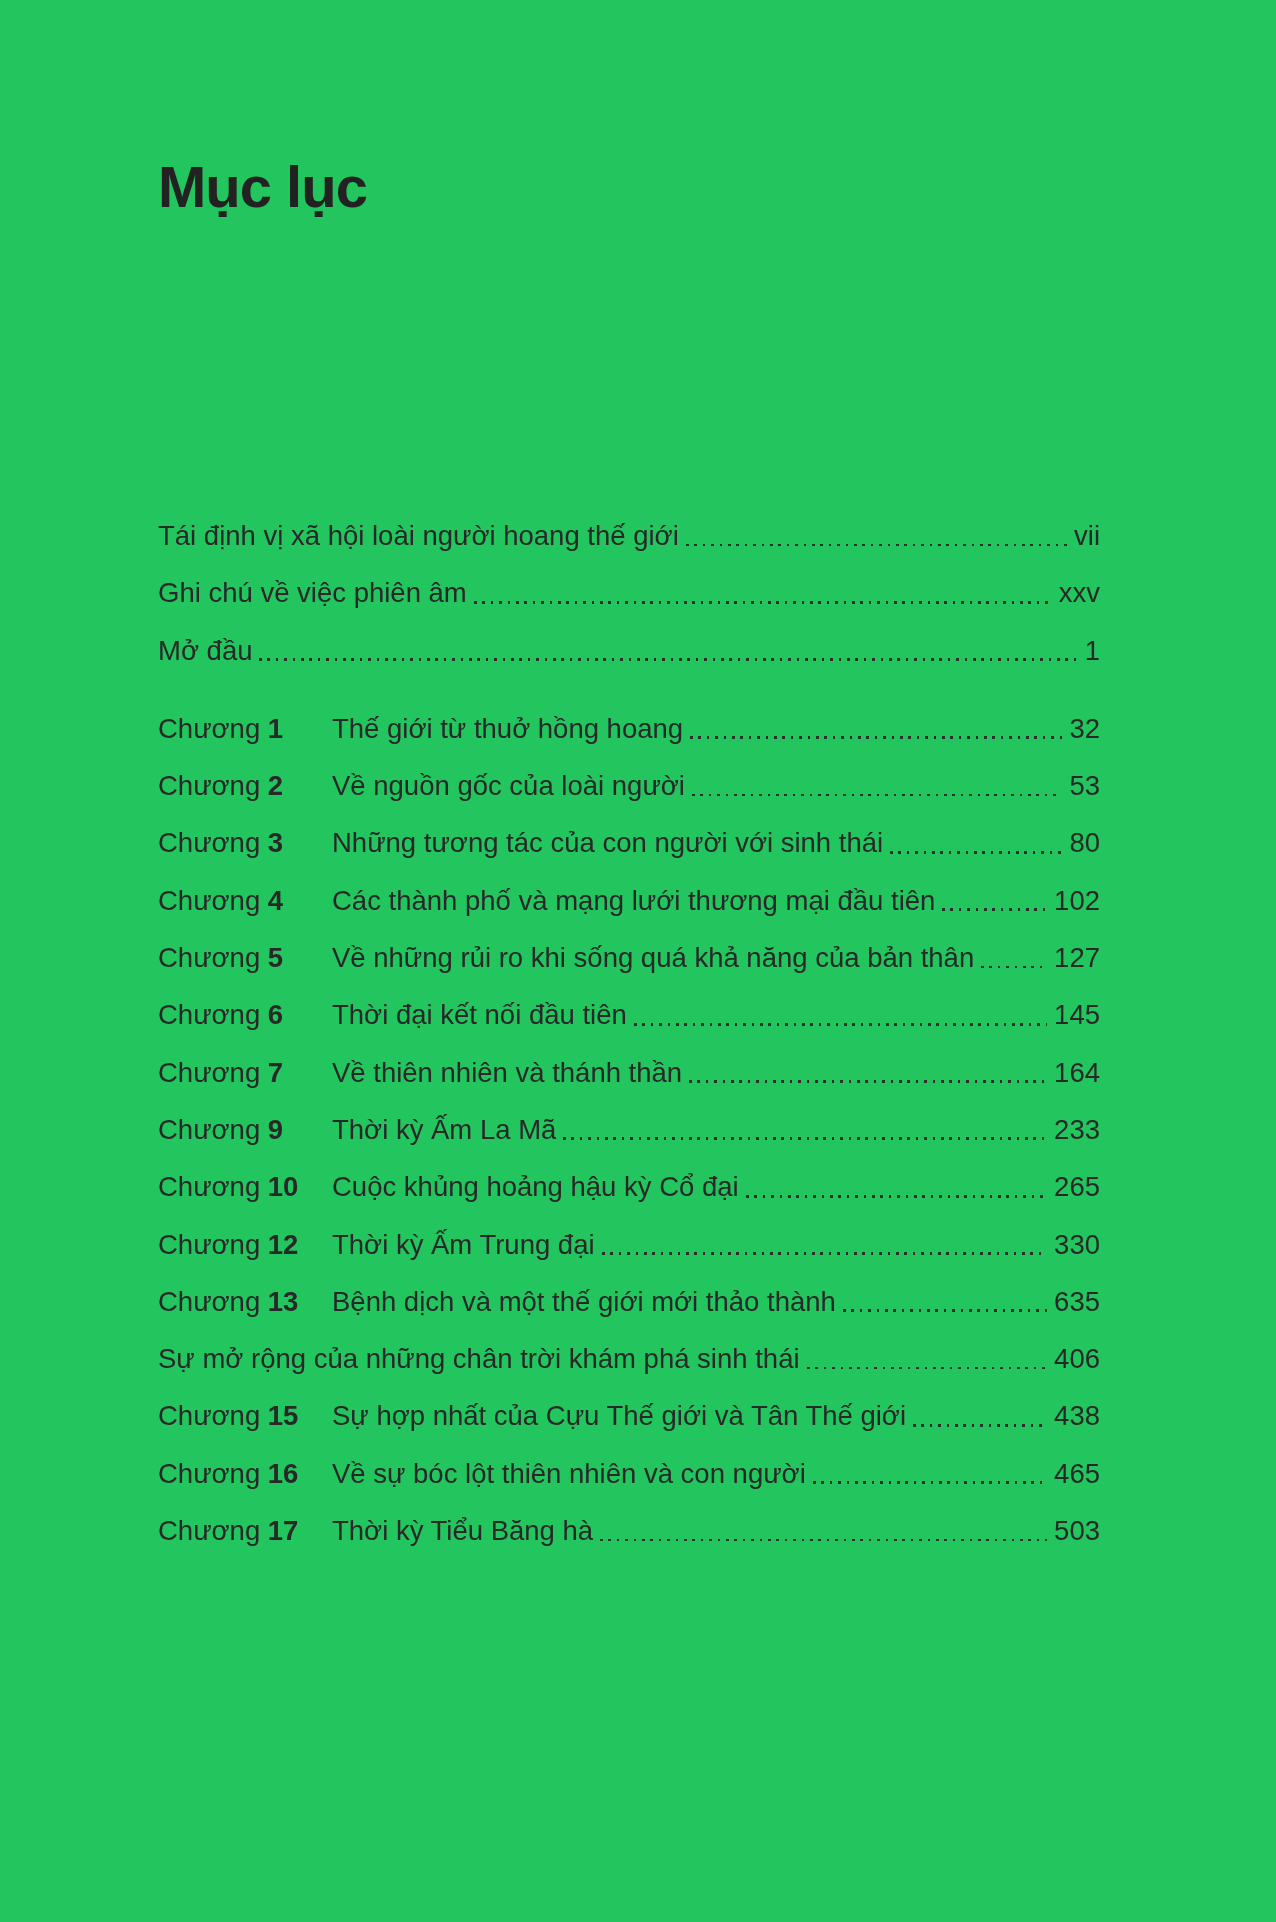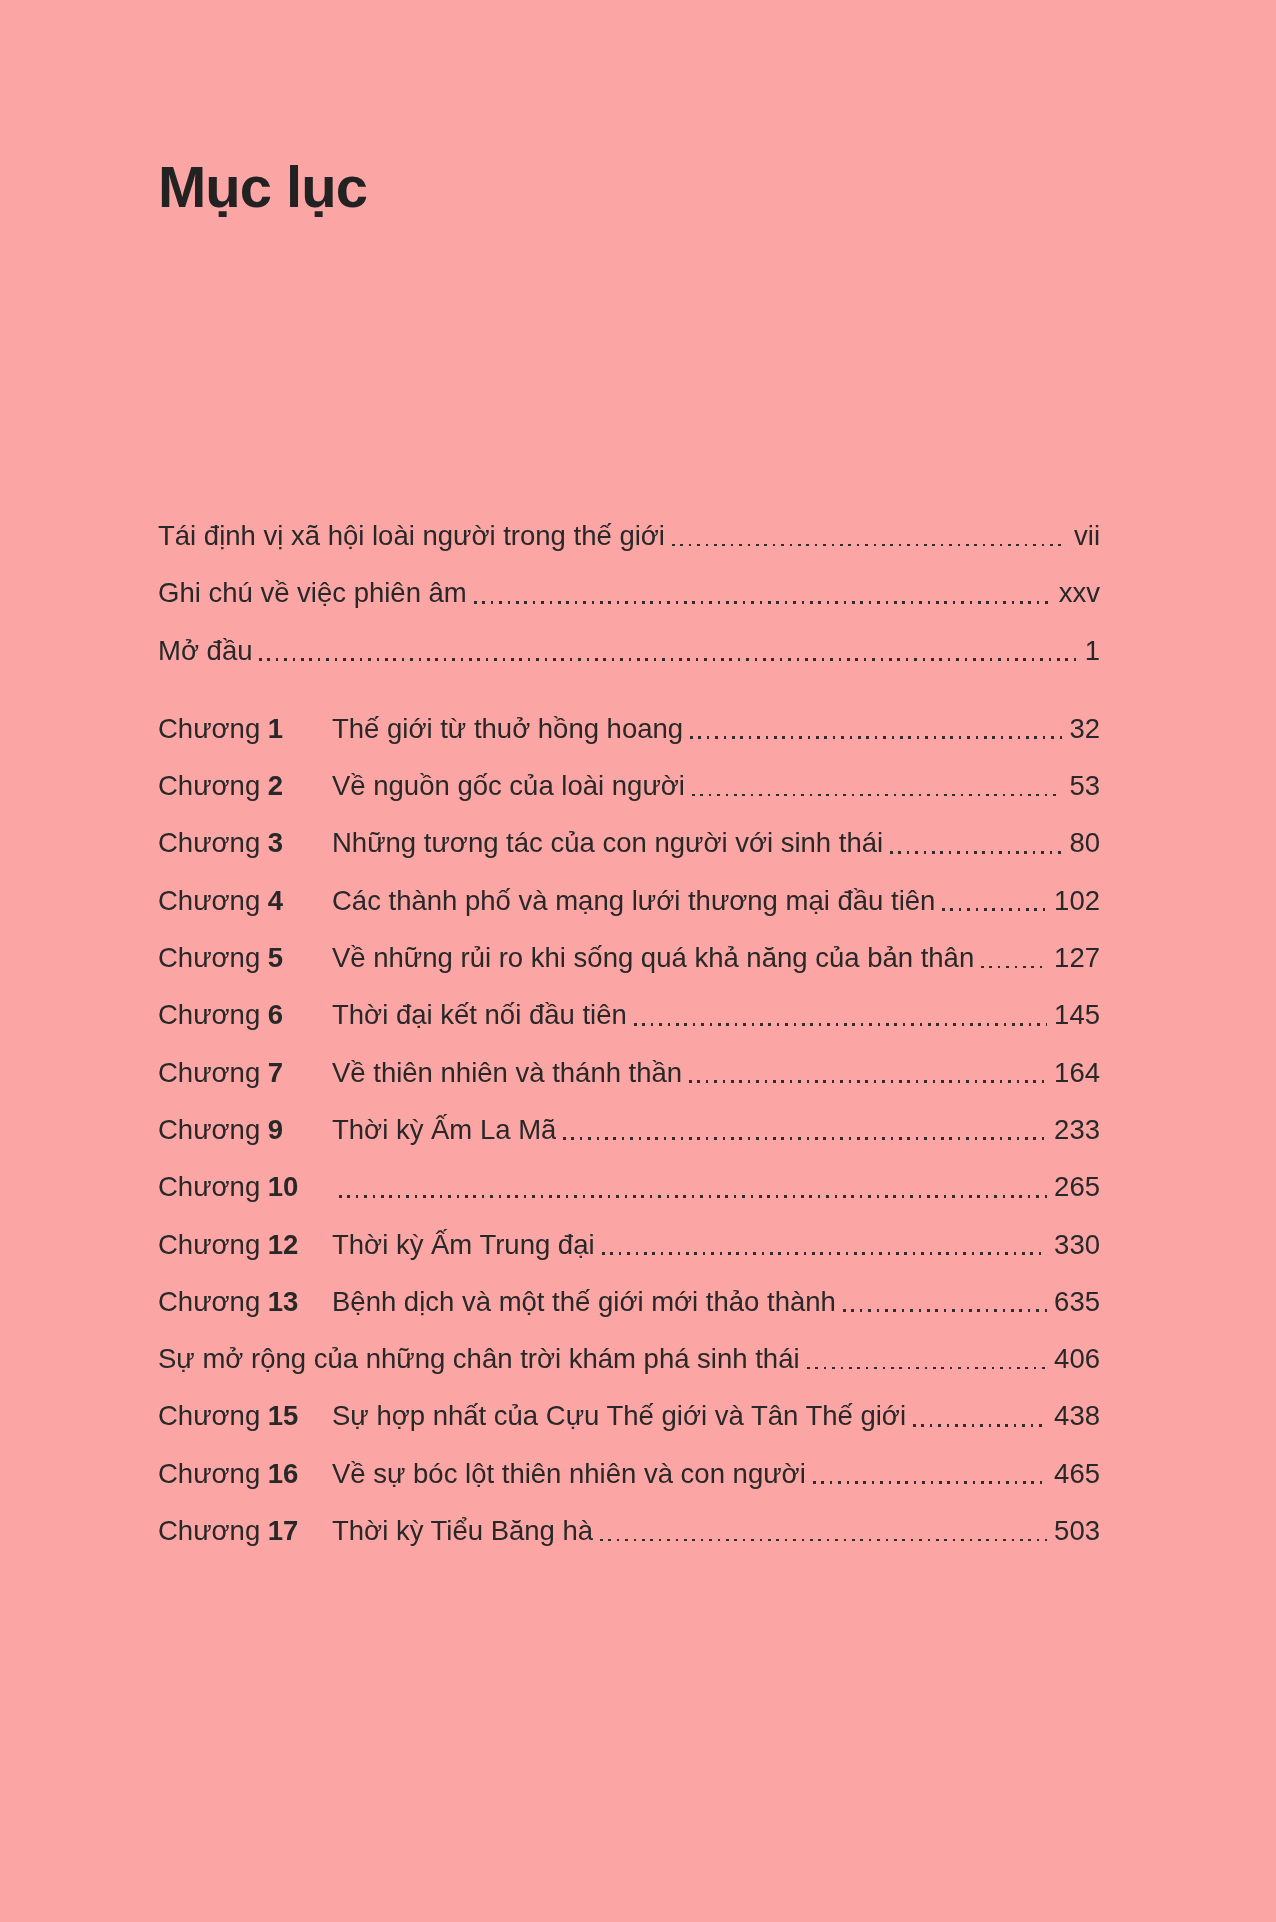--- a/index.html
+++ b/index.html
@@ -4,21 +4,21 @@
 <style>
   html, body {
     margin: 0;
     padding: 0;
     background: #ffffff;
   }
   .page {
     position: relative;
     width: 1276px;
     height: 1922px;
-    background: #fca5a5;
+    background: #22c55e;
     box-sizing: border-box;
     padding: 0 176px 0 158px;
     overflow: hidden;
     font-family: "Liberation Sans", "DejaVu Sans", sans-serif;
     color: #282828;
   }
   .page-title {
     margin: 0;
     padding-top: 158px;
     height: 60px;
@@ -83,21 +83,21 @@
     overflow: hidden;
   }
 </style>
 </head>
 <body>
 
 <div class="page">
   <h1 class="page-title">Mục lục</h1>
   <div class="front-list" id="front-list">
       <div class="toc-row">
-        <span class="entry-label">Tái định vị xã hội loài người trong thế giới</span>
+        <span class="entry-label">Tái định vị xã hội loài người hoang thế giới</span>
         <span class="leader"></span>
         <span class="pg">vii</span>
       </div>
       <div class="toc-row">
         <span class="entry-label">Ghi chú về việc phiên âm</span>
         <span class="leader"></span>
         <span class="pg">xxv</span>
       </div>
       <div class="toc-row">
         <span class="entry-label">Mở đầu</span>
@@ -149,20 +149,21 @@
         <span class="pg">164</span>
       </div>
       <div class="toc-row">
         <span class="ch-col"><span>Chương</span> <span class="ch-num">9</span></span>
         <span class="entry-title">Thời kỳ Ấm La Mã</span>
         <span class="leader"></span>
         <span class="pg">233</span>
       </div>
       <div class="toc-row">
         <span class="ch-col"><span>Chương</span> <span class="ch-num">10</span></span>
+        <span class="entry-title">Cuộc khủng hoảng hậu kỳ Cổ đại</span>
         <span class="leader"></span>
         <span class="pg">265</span>
       </div>
       <div class="toc-row">
         <span class="ch-col"><span>Chương</span> <span class="ch-num">12</span></span>
         <span class="entry-title">Thời kỳ Ấm Trung đại</span>
         <span class="leader"></span>
         <span class="pg">330</span>
       </div>
       <div class="toc-row">

